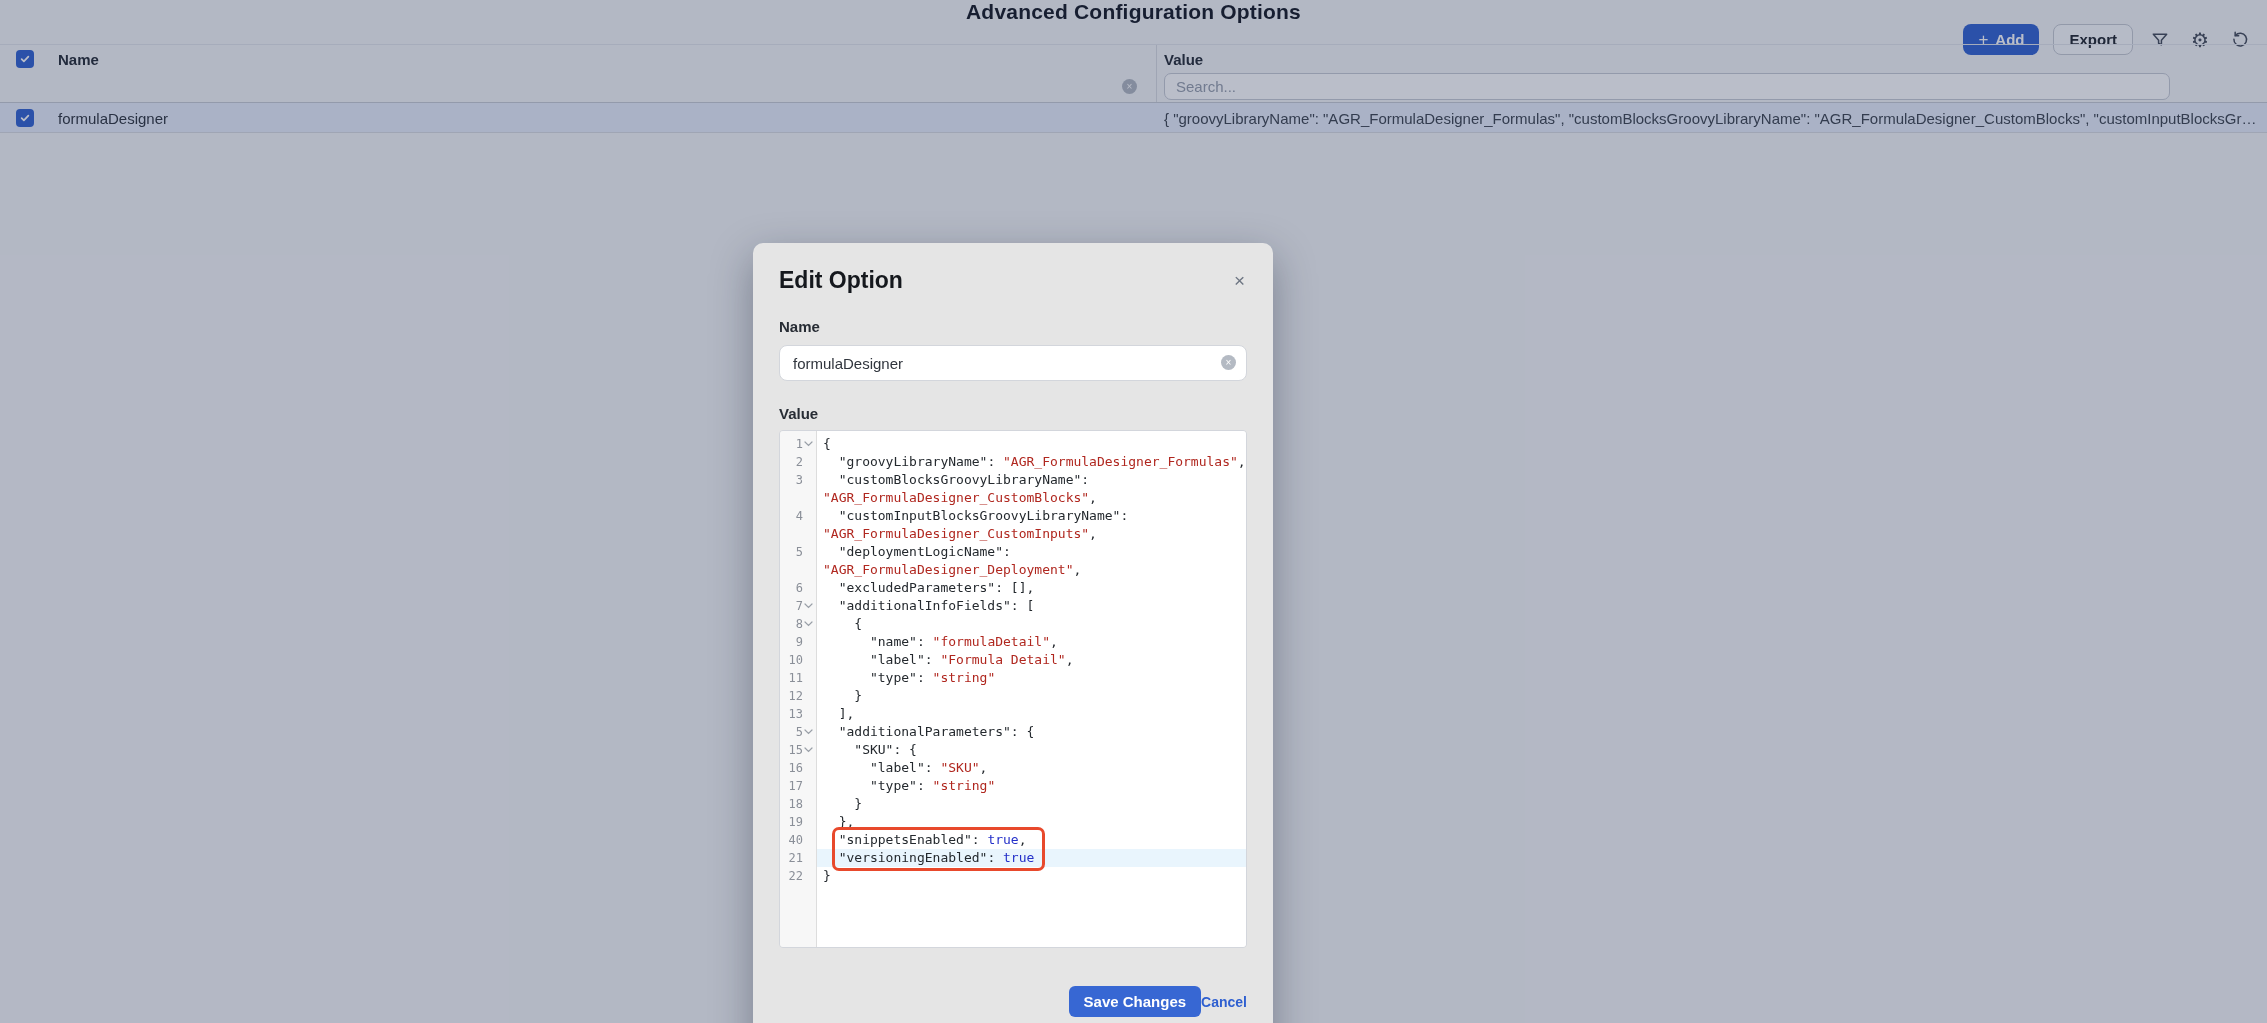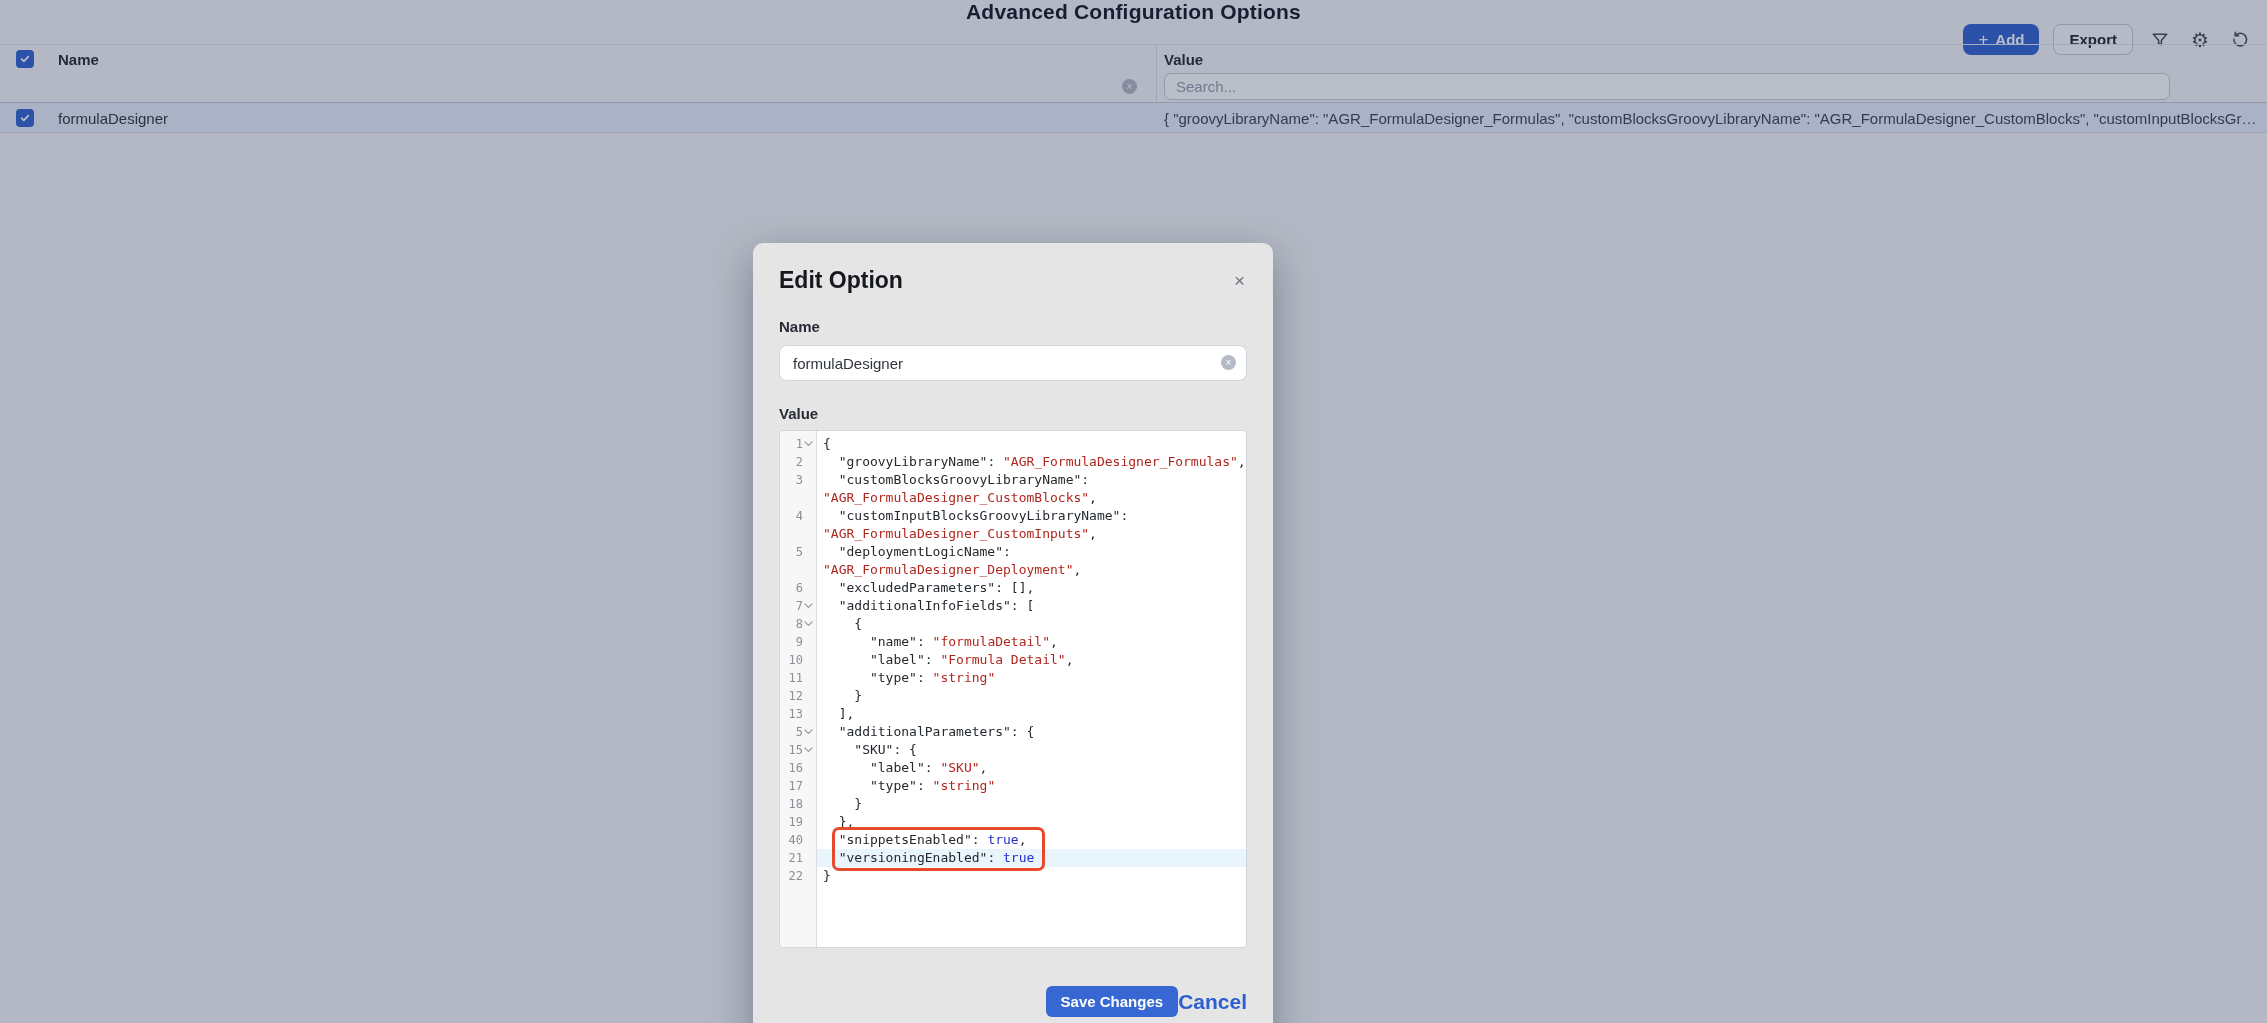--- a/index.html
+++ b/index.html
@@ -137,21 +137,21 @@
   .modal-footer {
     display: flex; justify-content: flex-end; align-items: center; 
     margin-top: 38px;
   }
   .btn-save {
     background: #3767d3; color: #fff; border: none; border-radius: 6px;
     height: 31px; padding: 0 15px; font-size: 15px; font-weight: 600; cursor: pointer;
     font-family: inherit;
   }
   .btn-cancel {
-    background: none; border: none; color: #2e5fd0; font-size: 21px; font-weight: 600;
+    background: none; border: none; color: #2e5fd0; font-size: 14px; font-weight: 600;
     cursor: pointer; font-family: inherit; padding: 0; text-align: center;
   }
 </style>
 </head>
 <body>
 
 <div class="topbar">
   <div class="page-title">Advanced Configuration Options</div>
   <div class="topbar-actions">
     <button class="btn-add">

